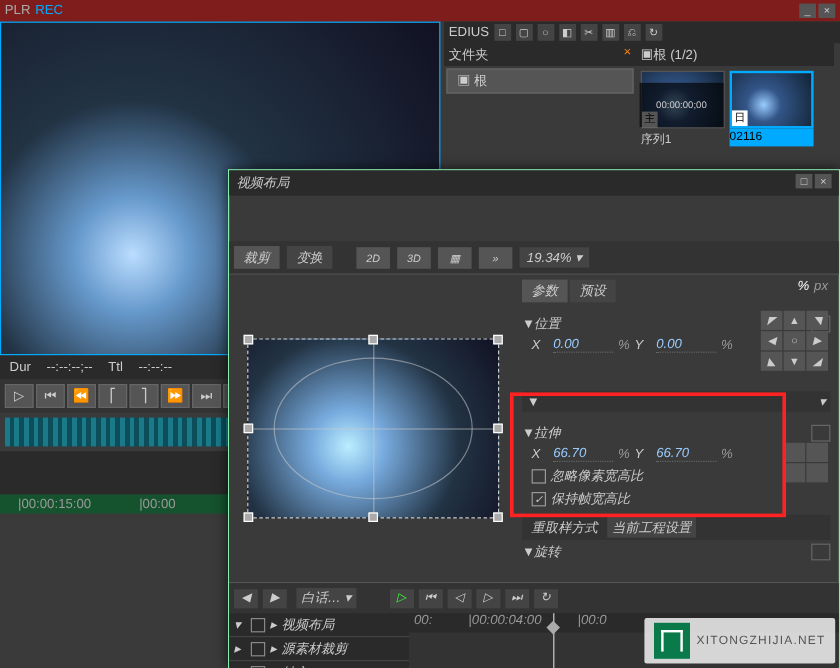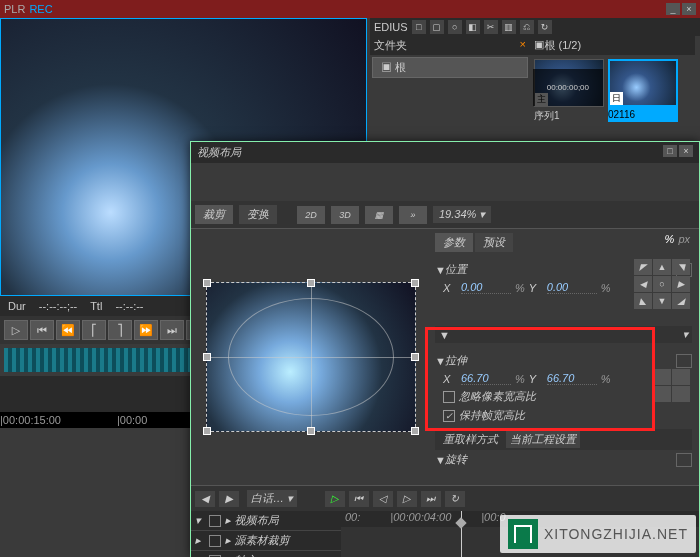--- a/index.html
+++ b/index.html
@@ -14,21 +14,21 @@
 .left-pane { width: 370px; }
 .preview { width: 367px; height: 278px; background: #000; border: 1px solid #0af; position: relative; overflow: hidden; }
 .preview .img { width: 100%; height: 100%; background: radial-gradient(circle at 30% 70%, #bdf 0%, #69c 15%, #234 40%, #112 100%); }
 
 .transport-info { background: #2a2a2a; padding: 4px 8px; color: #ccc; }
 .transport-info span { margin-right: 10px; }
 
 .transport-btns { background: #333; padding: 4px; display: flex; gap: 2px; }
 .tbtn { width: 24px; height: 20px; background: #555; border: 1px solid #666; color: #ccc; text-align: center; line-height: 18px; cursor: pointer; }
 .wave { height: 24px; background: repeating-linear-gradient(90deg, #1a7a8a 0 4px, #0d4d5a 4px 8px); margin: 4px; }
-.timeline-ruler { background: #000000; padding: 2px 0; color: #999; font-size: 10px; display: flex; gap: 56px; }
+.timeline-ruler { background: #14532d; padding: 2px 15px; color: #999; font-size: 10px; display: flex; gap: 40px; }
 
 .right-pane { width: 330px; background: #3a3a3a; }
 .toolbar { height: 18px; background: #2a2a2a; display: flex; align-items: center; padding: 0 4px; gap: 4px; }
 .toolbar .brand { color: #ccc; }
 .toolbar .tbtn-s { width: 14px; height: 14px; background: #444; font-size: 9px; text-align: center; line-height: 14px; }
 
 .bin-area { display: flex; }
 .bin-left { width: 160px; }
 .panel-hdr { background: #2a2a2a; padding: 2px 4px; display: flex; }
 .panel-hdr .close { margin-left: auto; color: #f80; cursor: pointer; }
@@ -104,21 +104,21 @@
 .track-timeline { flex: 1; background: #333; position: relative; }
 .tl-ruler { height: 16px; background: #2a2a2a; display: flex; color: #999; font-size: 9px; gap: 30px; padding-left: 4px; }
 .kf-dot { position: absolute; width: 8px; height: 8px; background: #aaa; transform: rotate(45deg); }
 .playhead { position: absolute; width: 1px; background: #ccc; top: 0; bottom: 0; }
 
 .watermark { position: absolute; right: 4px; bottom: 4px; display: flex; align-items: center; gap: 6px; background: #fffc; padding: 4px 8px; border-radius: 2px; pointer-events: none; }
 .wm-icon { width: 30px; height: 30px; background: #0a7a4a; position: relative; }
 .wm-icon::before { content: ""; position: absolute; inset: 6px; border: 2px solid #fff; border-bottom: none; }
 .wm-text { color: #222; }
 .wm-text .main-t { font-size: 14px; font-weight: bold; }
-.wm-text .sub-t { font-size: 14px; color: #555; letter-spacing: 1px; }
+.wm-text .sub-t { font-size: 10px; color: #555; letter-spacing: 1px; }
 
 .chkbox { width: 12px; height: 12px; border: 1px solid #999; display: inline-block; text-align: center; line-height: 10px; font-size: 9px; }
 .chkbox.on::before { content: "✓"; }
 </style>
 </head>
 <body>
 
 <div class="titlebar">
   <span class="title">PLR</span>
   <span class="rec">REC</span>

